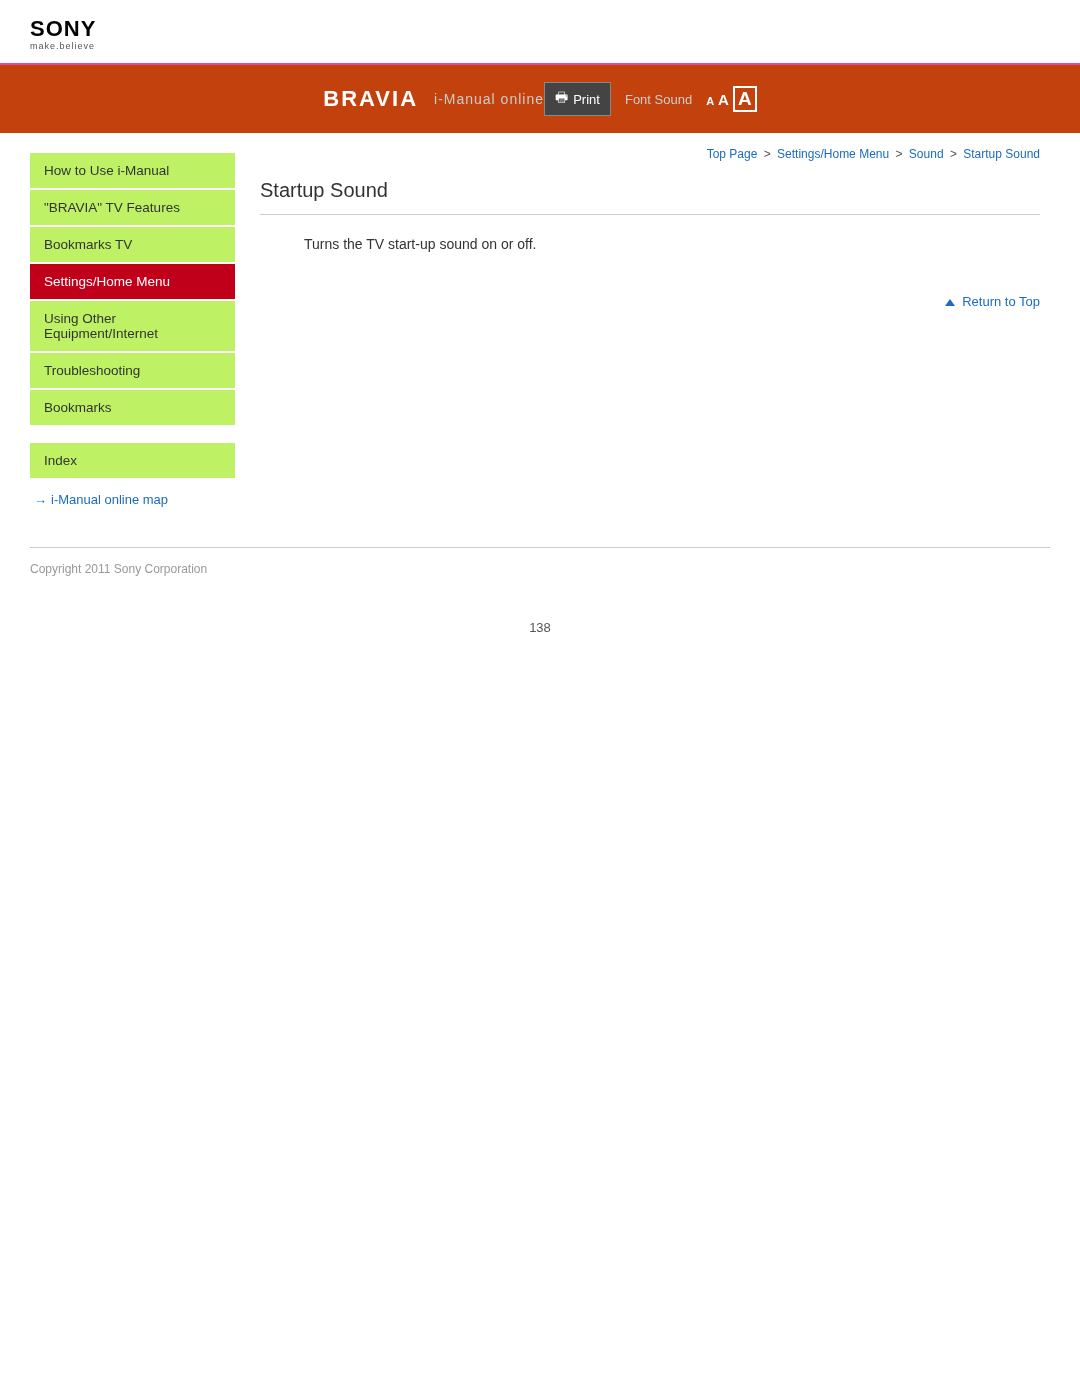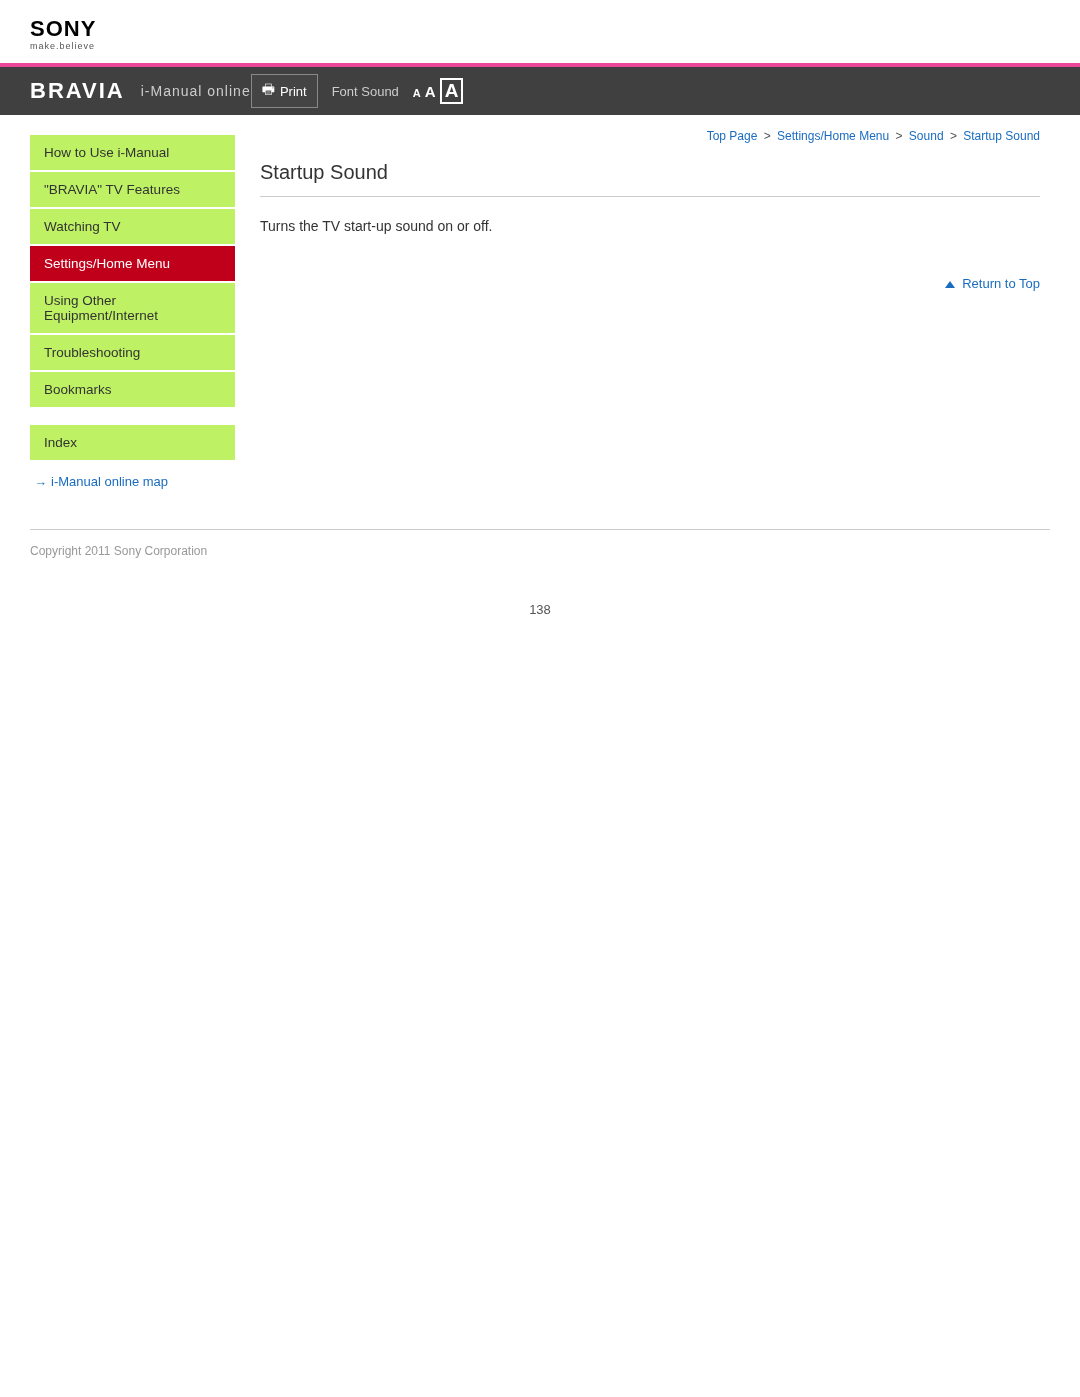--- a/index.html
+++ b/index.html
@@ -8,45 +8,45 @@
       font-size: 14px;
       background: #fff;
       color: #333;
       width: 1080px;
       min-height: 1397px;
     }
 
     
     .logo-bar {
       padding: 18px 30px 12px 30px;
-      border-bottom: 4px solid #ec4899;
+      border-bottom: 2px solid #ec4899;
     }
     .sony-logo {
       font-size: 22px;
       font-weight: 900;
       font-family: Arial Black, sans-serif;
       letter-spacing: 1px;
       color: #000;
       line-height: 1;
     }
     .sony-tagline {
       font-size: 9px;
       color: #555;
       letter-spacing: 1px;
       margin-top: 1px;
     }
 
     
     .bravia-bar {
-      background: #404040;
-      display: flex;
-      align-items: center;
-      justify-content: flex-start;
+      background: #c2410c;
+      display: flex;
+      align-items: center;
+      justify-content: center;
       padding: 0 30px;
-      height: 48px;
+      height: 68px;
     }
     .bravia-left {
       display: flex;
       align-items: center;
       gap: 16px;
     }
     .bravia-title {
       font-size: 22px;
       font-weight: 900;
       font-family: Arial Black, sans-serif;
@@ -178,20 +178,21 @@
       border-bottom: 1px solid #ccc;
       padding-bottom: 12px;
       margin-bottom: 18px;
     }
 
     
     .page-description {
       font-size: 14px;
       color: #333;
       line-height: 1.6;
+      margin-left: 44px;
     }
 
     
     .return-top-row {
       text-align: right;
       margin-top: 30px;
       padding-top: 8px;
     }
     .return-top-link {
       color: #1a6cc0;
@@ -255,21 +256,21 @@
       <button class="font-btn large">A</button>
     </div>
   </div>
 </div>
 
 <div class="main-container">
 
   <div class="sidebar">
     <div class="sidebar-item">How to Use i-Manual</div>
     <div class="sidebar-item">"BRAVIA" TV Features</div>
-    <div class="sidebar-item">Watching TV</div>
+    <div class="sidebar-item">Bookmarks TV</div>
     <div class="sidebar-item active">Settings/Home Menu</div>
     <div class="sidebar-item">Using Other Equipment/Internet</div>
     <div class="sidebar-item">Troubleshooting</div>
     <div class="sidebar-item">Bookmarks</div>
 
     <div class="sidebar-index">
       <div class="sidebar-item">Index</div>
     </div>
 
     <a class="sidebar-link">

